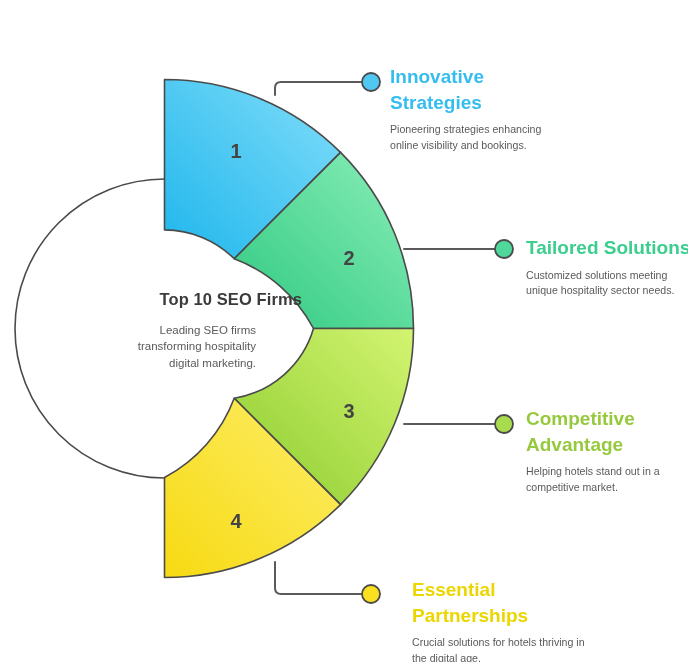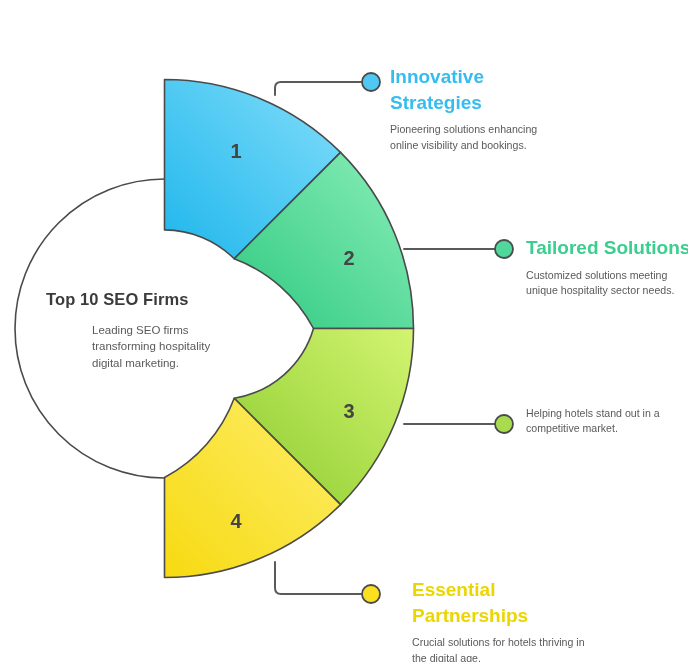--- a/index.html
+++ b/index.html
@@ -24,24 +24,24 @@
   .donut-svg {
     position: absolute;
     left: 0;
     top: 0;
     width: 688px;
     height: 662px;
   }
   
   .center-block {
     position: absolute;
-    left: 46px;
+    left: 64px;
     top: 290px;
     width: 238px;
-    text-align: left;
+    text-align: right;
   }
   .center-title {
     font-size: 16.5px;
     font-weight: bold;
     color: #3b3b3b;
     letter-spacing: 0.1px;
     margin: 0 0 12px 0;
     line-height: 1.2;
   }
   .center-desc {
@@ -132,29 +132,30 @@
     <div class="center-desc">Leading SEO firms transforming hospitality digital marketing.</div>
   </div>
 
   <div class="seg-num" style="left:216px; top:141px;">1</div>
   <div class="seg-num" style="left:329px; top:248px;">2</div>
   <div class="seg-num" style="left:329px; top:401px;">3</div>
   <div class="seg-num" style="left:216px; top:511px;">4</div>
 
   <div class="callout" style="left:390px; top:64px;">
     <div class="callout-title" style="color:#36bdf0;">Innovative Strategies</div>
-    <div class="callout-desc">Pioneering solutions enhancing online visibility and bookings.</div>
+    <div class="callout-desc">Pioneering strategies enhancing online visibility and bookings.</div>
   </div>
 
   <div class="callout" style="left:526px; top:235px;">
     <div class="callout-title" style="color:#3bce8e;">Tailored Solutions</div>
     <div class="callout-desc">Customized solutions meeting unique hospitality sector needs.</div>
   </div>
 
   <div class="callout" style="left:526px; top:406px; width:150px;">
+    <div class="callout-title" style="color:#96c93d;">Competitive Advantage</div>
     <div class="callout-desc" style="width:176px;">Helping hotels stand out in a competitive market.</div>
   </div>
 
   <div class="callout" style="left:412px; top:577px; width:130px;">
     <div class="callout-title" style="color:#ecd600;">Essential Partnerships</div>
     <div class="callout-desc" style="width:176px;">Crucial solutions for hotels thriving in the digital age.</div>
   </div>
 
 </div>
 

